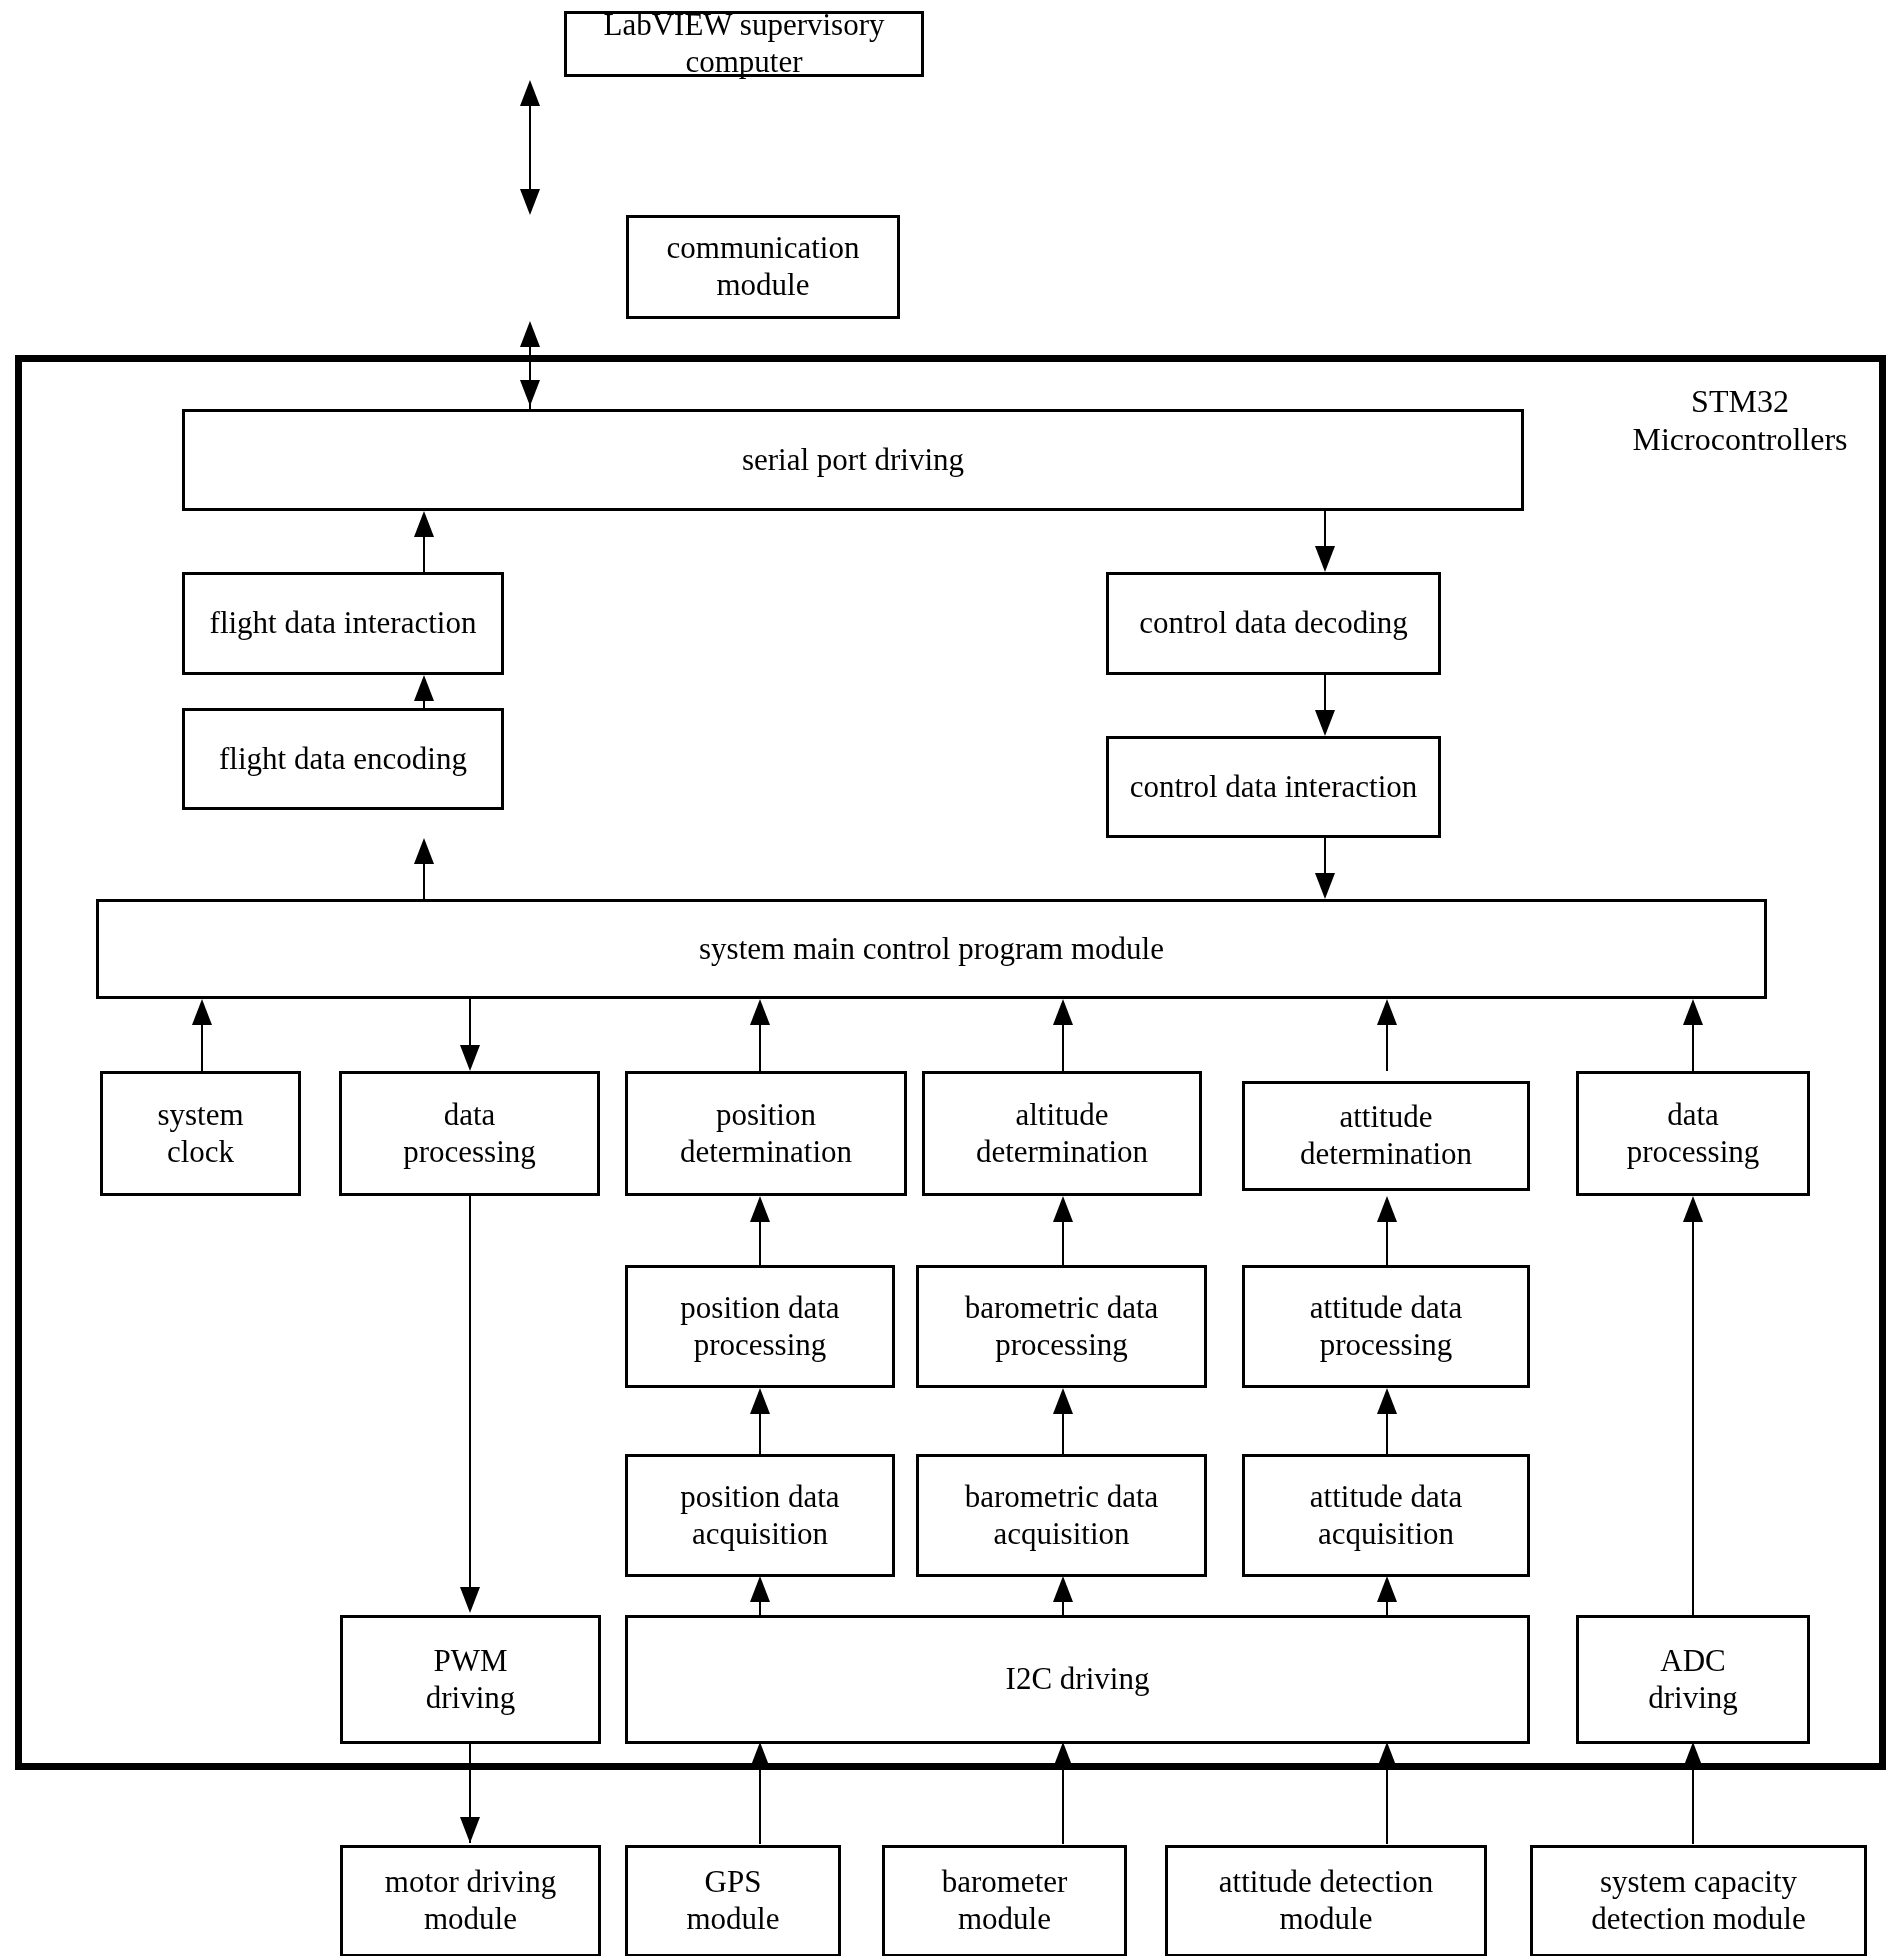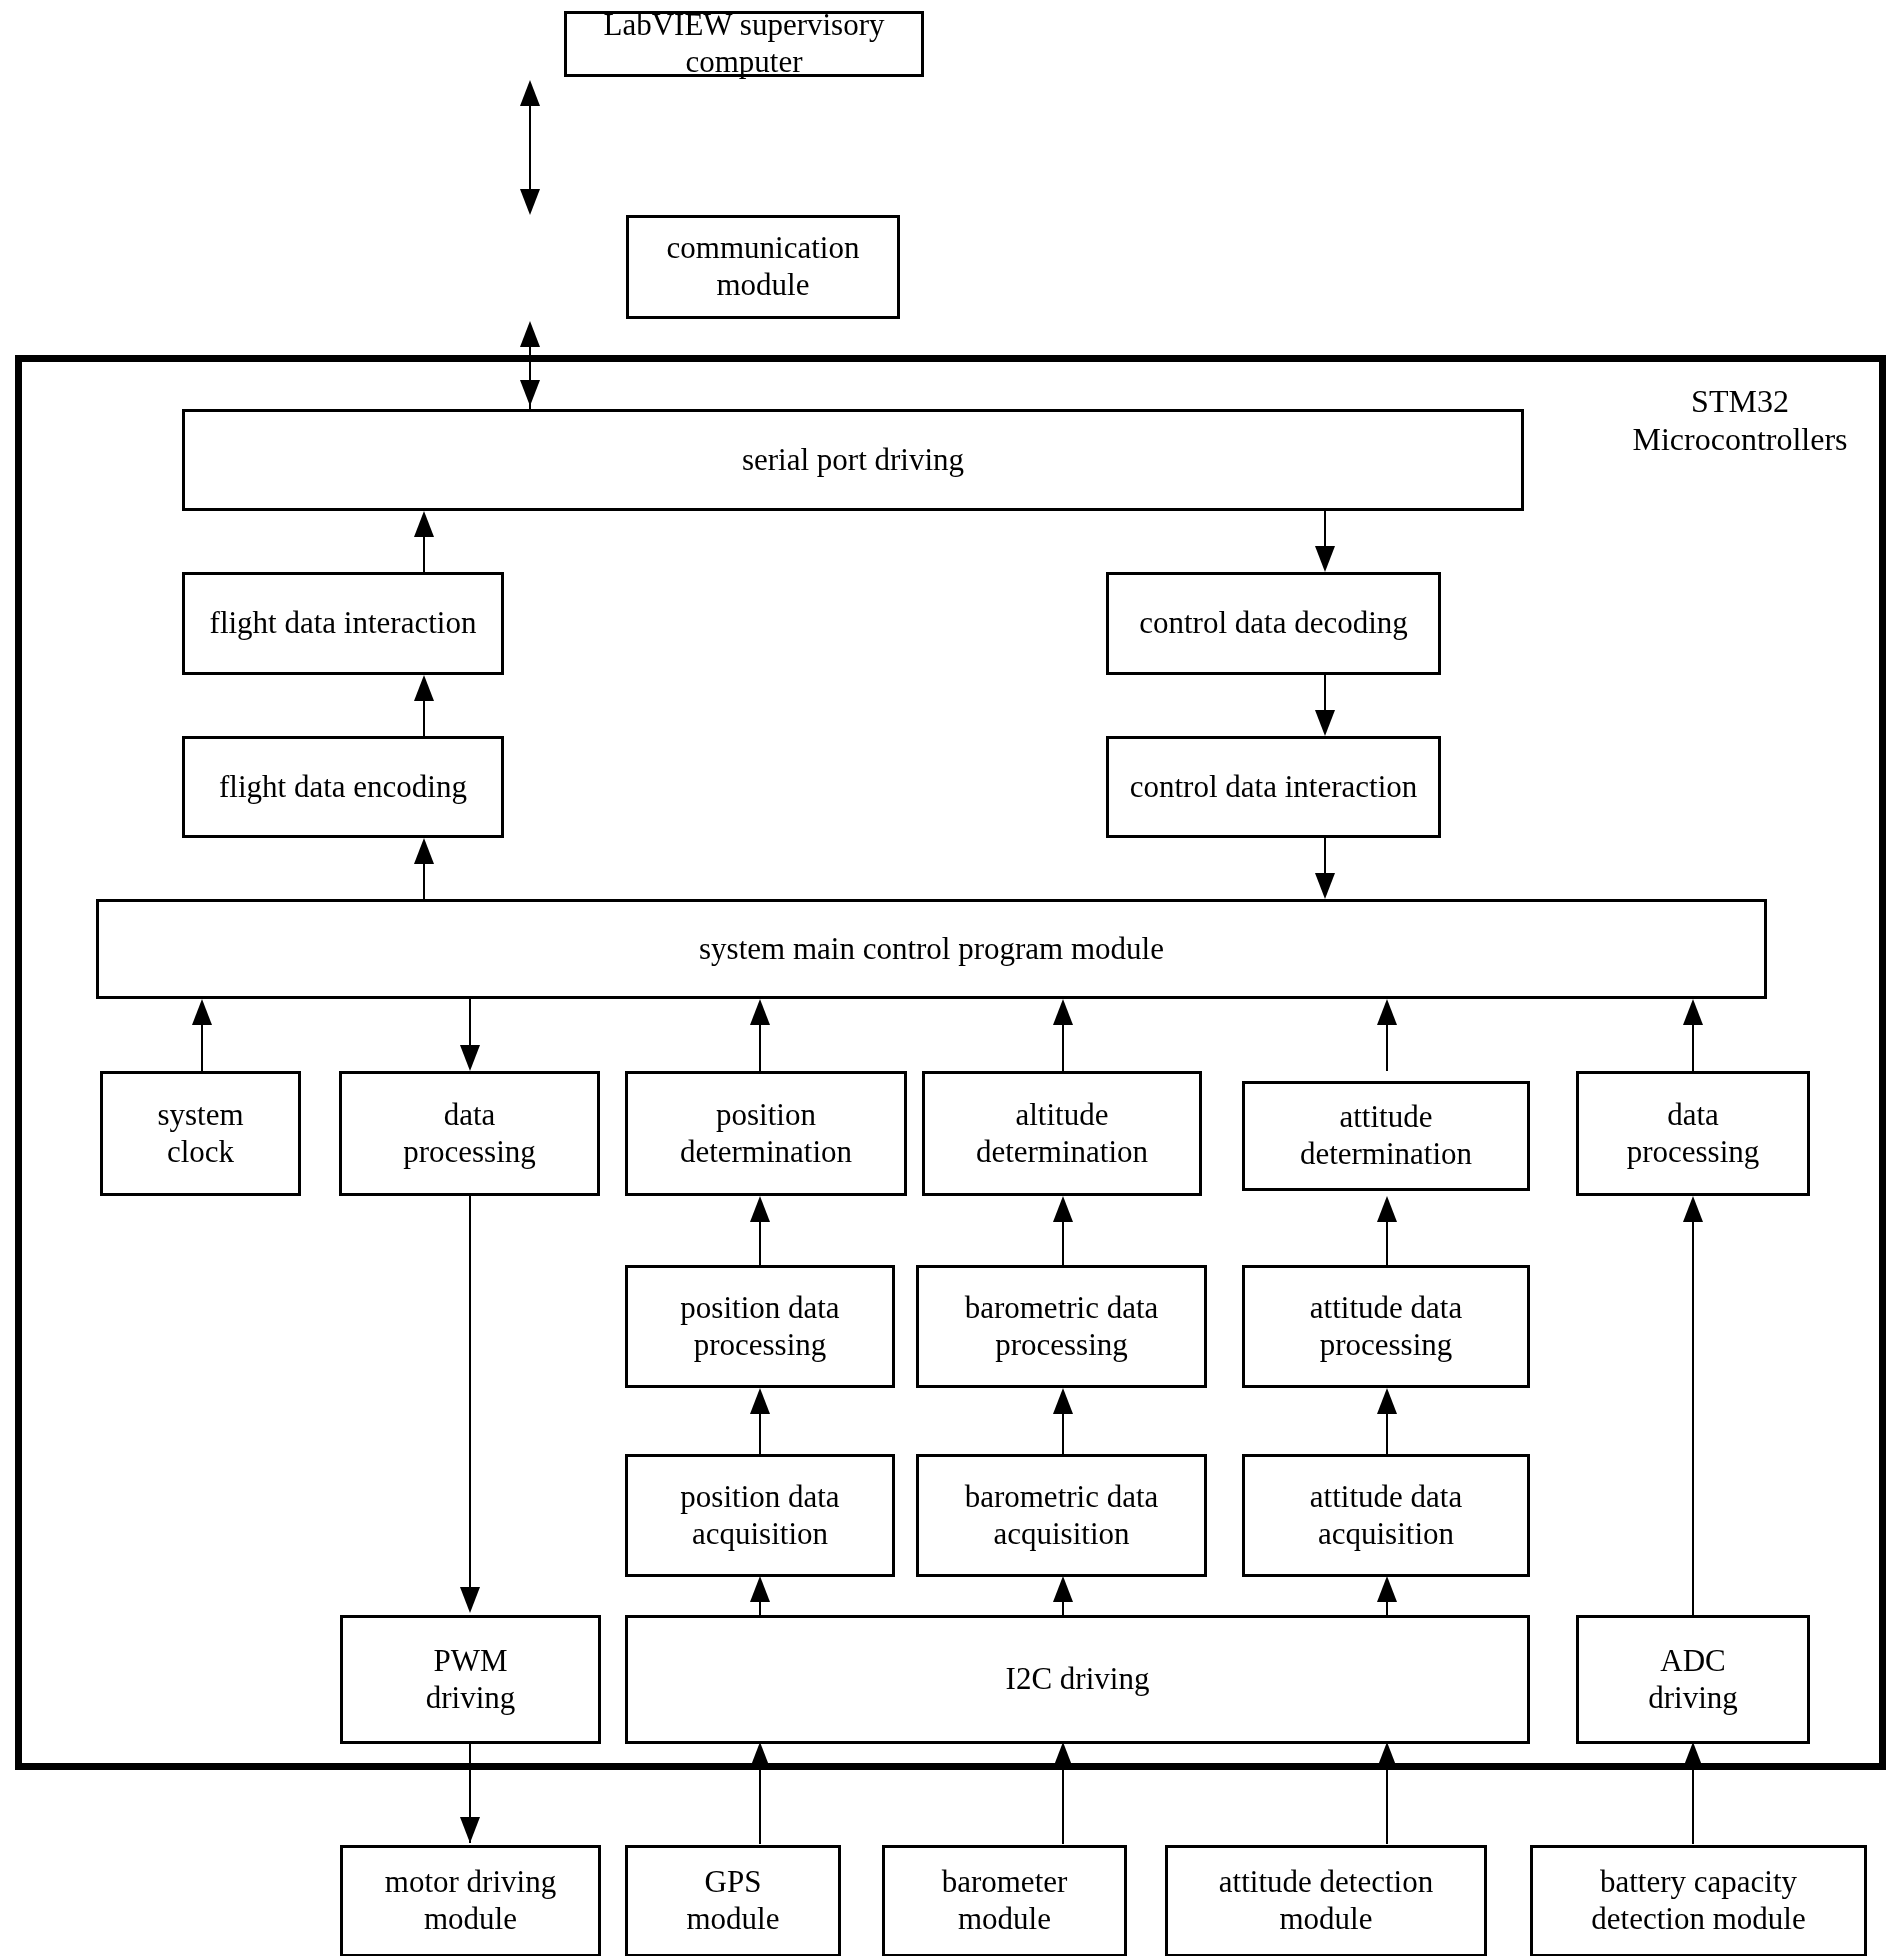--- a/index.html
+++ b/index.html
@@ -96,21 +96,21 @@
   <div class="box" style="left:182px;top:572px;width:322px;height:103px;text-align:right;">flight data interaction</div>
 
   <div class="box" style="left:1106px;top:572px;width:335px;height:103px;">control data decoding</div>
 
   <div class="vline" style="left:423px;top:701px;height:35px;"></div>
   <div class="arrow-up" style="left:414px;top:675px;"></div>
 
   <div class="vline" style="left:1324px;top:675px;height:35px;"></div>
   <div class="arrow-down" style="left:1315px;top:710px;"></div>
 
-  <div class="box" style="left:182px;top:736px;width:322px;height:102px;">flight data encoding</div>
+  <div class="box" style="left:182px;top:708px;width:322px;height:102px;">flight data encoding</div>
 
   <div class="box" style="left:1106px;top:736px;width:335px;height:102px;">control data interaction</div>
 
   <div class="vline" style="left:423px;top:864px;height:35px;"></div>
   <div class="arrow-up" style="left:414px;top:838px;"></div>
 
   <div class="vline" style="left:1324px;top:838px;height:35px;"></div>
   <div class="arrow-down" style="left:1315px;top:873px;"></div>
 
   <div class="box" style="left:96px;top:899px;width:1671px;height:100px;">system main control program module</div>
@@ -230,17 +230,17 @@
 
   <div class="box" style="left:625px;top:1845px;width:216px;height:112px;">GPS
 module</div>
 
   <div class="box" style="left:882px;top:1845px;width:245px;height:112px;">barometer
 module</div>
 
   <div class="box" style="left:1165px;top:1845px;width:322px;height:112px;">attitude detection
 module</div>
 
-  <div class="box" style="left:1530px;top:1845px;width:337px;height:112px;">battery capacity
+  <div class="box" style="left:1530px;top:1845px;width:337px;height:112px;">system capacity
 detection module</div>
 
 </div>
 
 
 </body></html>

